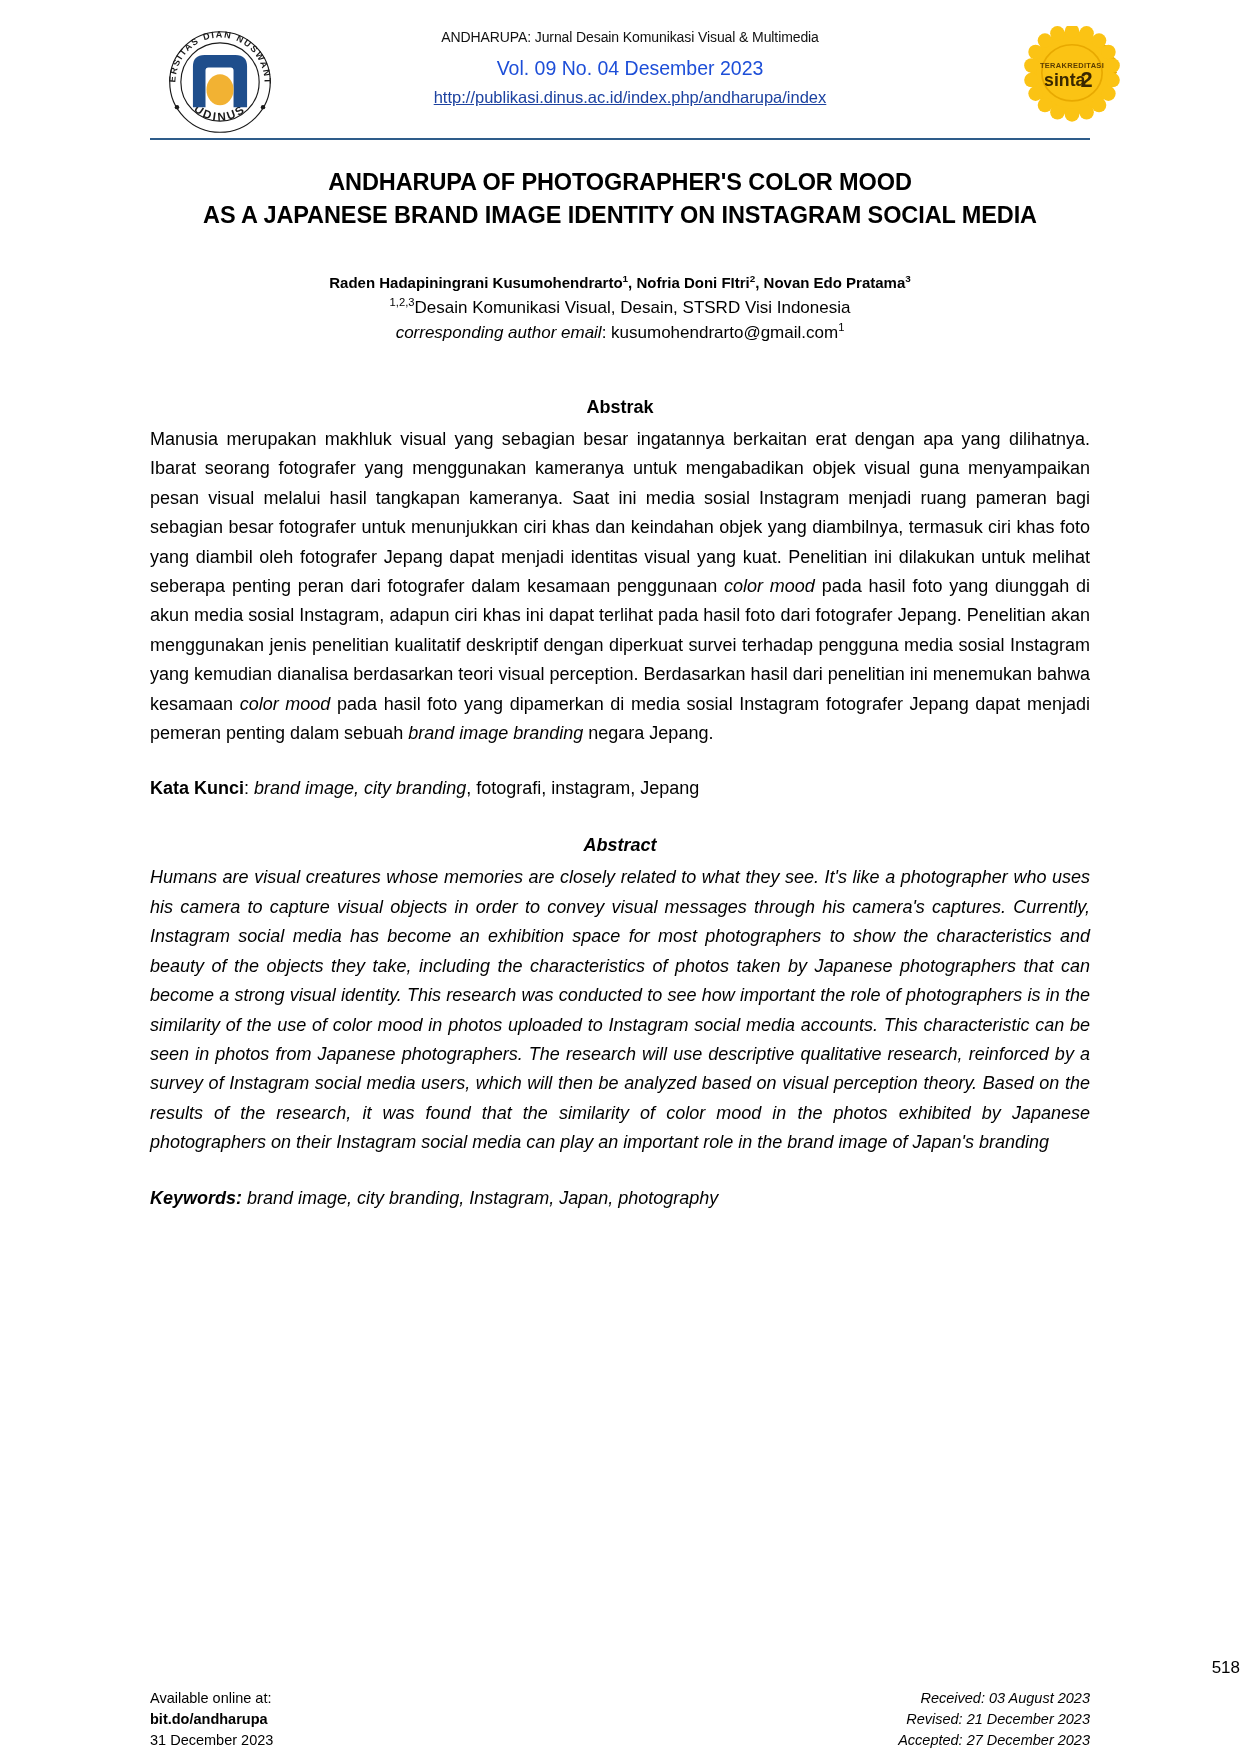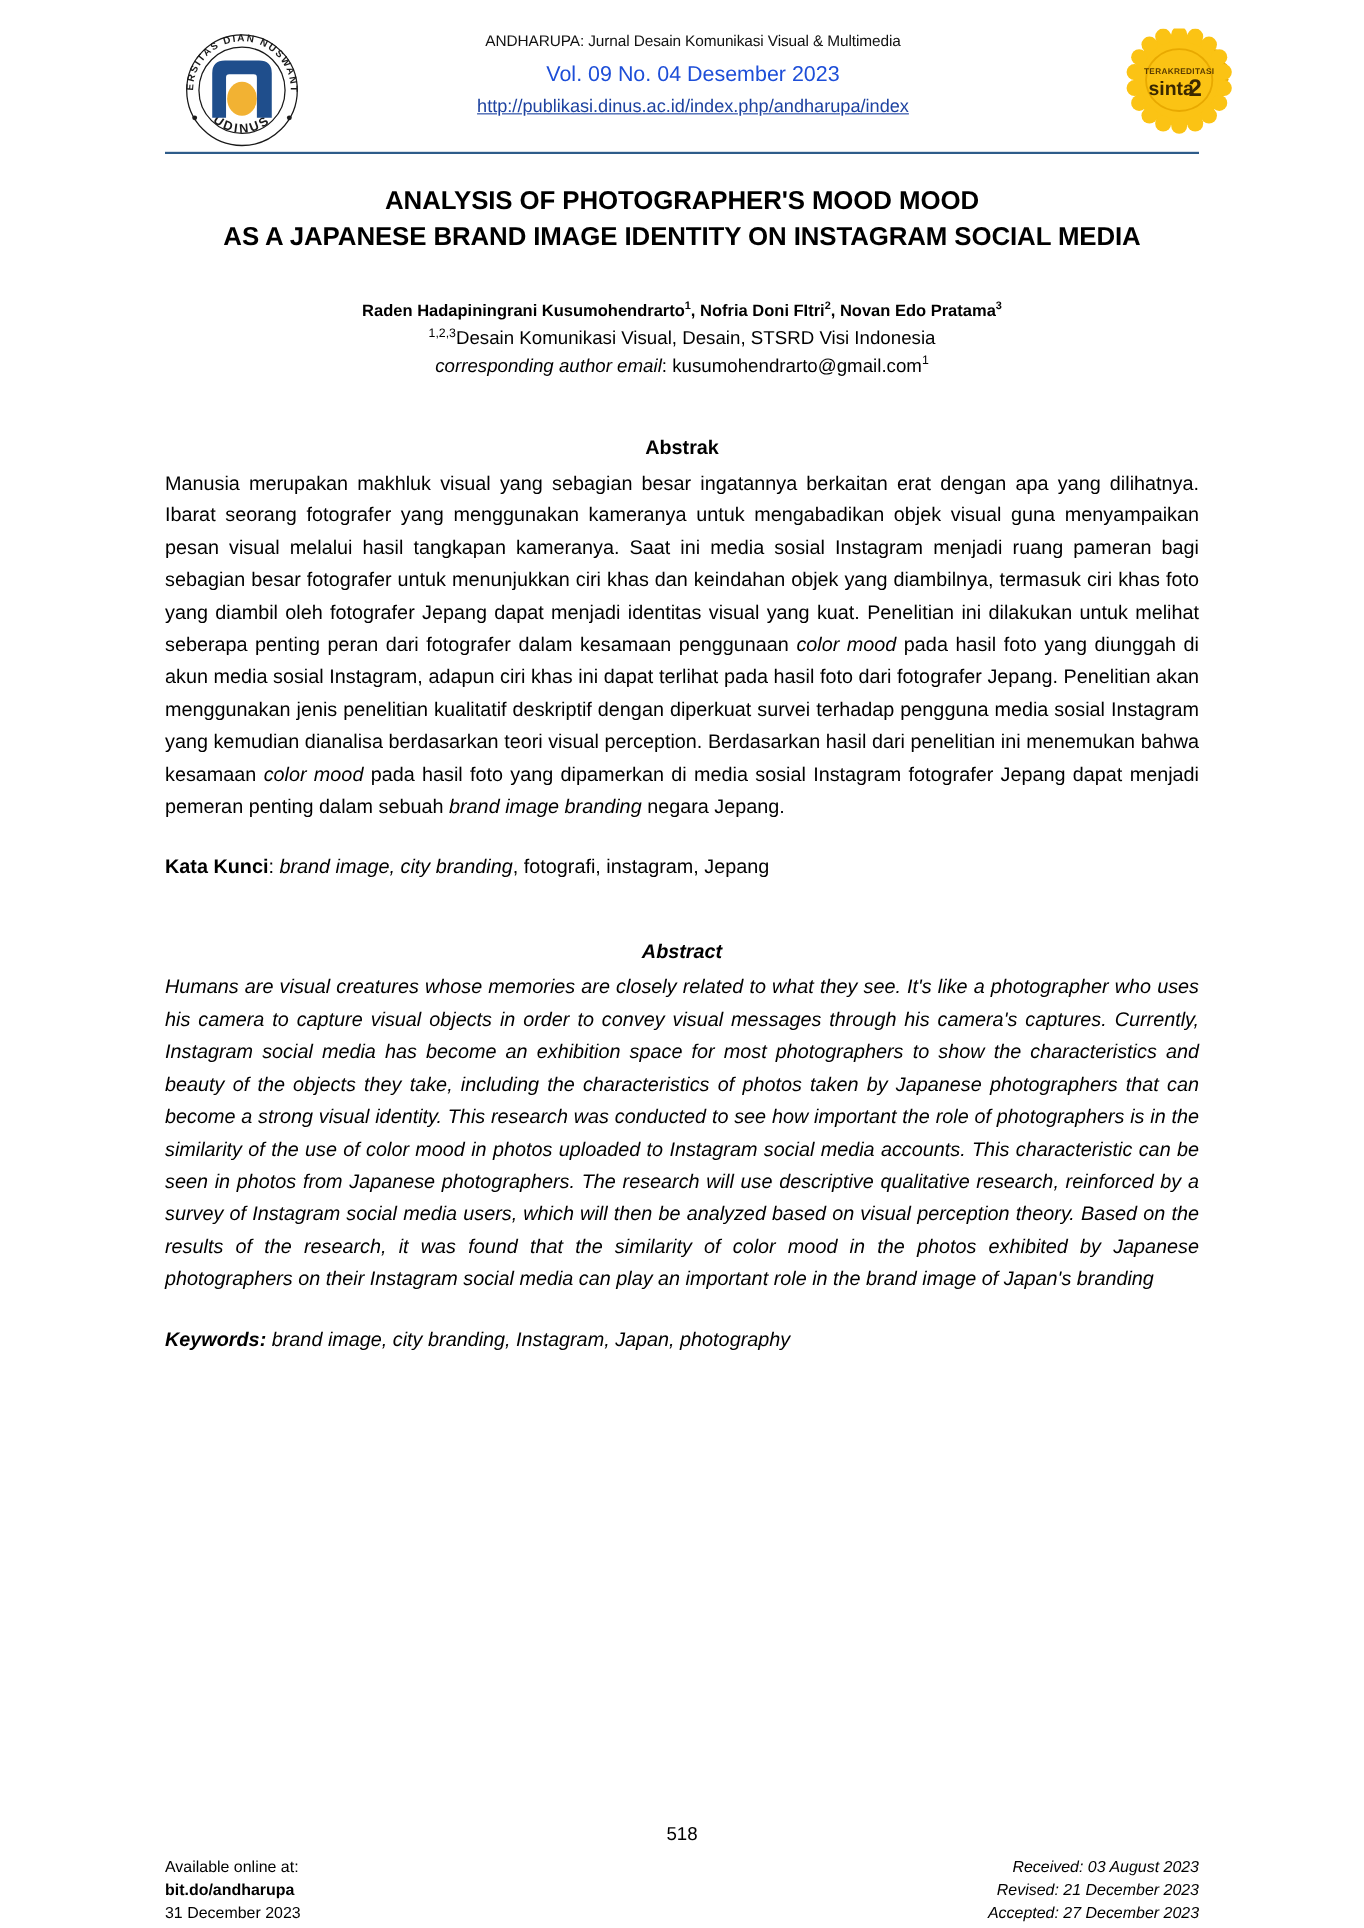--- a/index.html
+++ b/index.html
@@ -142,36 +142,36 @@
     margin-top: 4px;
   }
   .keywords {
     font-size: 18px;
     line-height: 29px;
     margin-top: 26px;
   }
   .keywords b { font-weight: bold; }
   .kw-italic { font-style: italic; }
 
-  .abstract-en-heading { margin-top: 48px; }
+  .abstract-en-heading { margin-top: 28px; }
   .keywords-en {
     font-size: 18px;
     line-height: 29px;
     margin-top: 26px;
     font-style: italic;
   }
   .keywords-en b { font-weight: bold; font-style: italic; }
 
   
   .page-number {
     position: absolute;
     left: 0;
     right: 0;
     top: 1636px;
-    text-align: center;
+    text-align: right;
     font-size: 17px;
   }
   .footer {
     position: absolute;
     left: 150px;
     right: 150px;
     top: 1666px;
     display: flex;
     justify-content: space-between;
     align-items: flex-start;
@@ -262,21 +262,21 @@
         <text x="50" y="40" text-anchor="middle" font-family="'Liberation Sans', sans-serif" font-size="7.2" font-weight="bold" fill="#5a3c00" letter-spacing="0.3">TERAKREDITASI</text>
         <text x="43" y="58" text-anchor="middle" font-family="'Liberation Sans', sans-serif" font-size="17" font-weight="bold" fill="#3a2800">sinta</text>
         <text x="64" y="59" text-anchor="middle" font-family="'Liberation Sans', sans-serif" font-size="21" font-weight="bold" fill="#3a2800">2</text>
       </svg>
     </div>
   </div>
 
   <div class="header-rule"></div>
 
   <div class="title-block">
-    <div class="paper-title">ANALYSIS OF PHOTOGRAPHER'S MOOD MOOD</div>
+    <div class="paper-title">ANDHARUPA OF PHOTOGRAPHER'S COLOR MOOD</div>
     <div class="paper-title">AS A JAPANESE BRAND IMAGE IDENTITY ON INSTAGRAM SOCIAL MEDIA</div>
   </div>
 
   <div class="authors-block">
     <div class="authors">
       <span>Raden Hadapiningrani Kusumohendrarto</span><sup>1</sup><span>, </span><span>Nofria Doni FItri</span><sup>2</sup><span>, </span><span>Novan Edo Pratama</span><sup>3</sup>
     </div>
     <div class="affiliation"><span class="sup-aff">1,2,3</span><span>Desain Komunikasi Visual, Desain, STSRD Visi Indonesia</span></div>
     <div class="corresponding"><i>corresponding author email</i>: <span>kusumohendrarto@gmail.com</span><sup>1</sup></div>
   </div>

